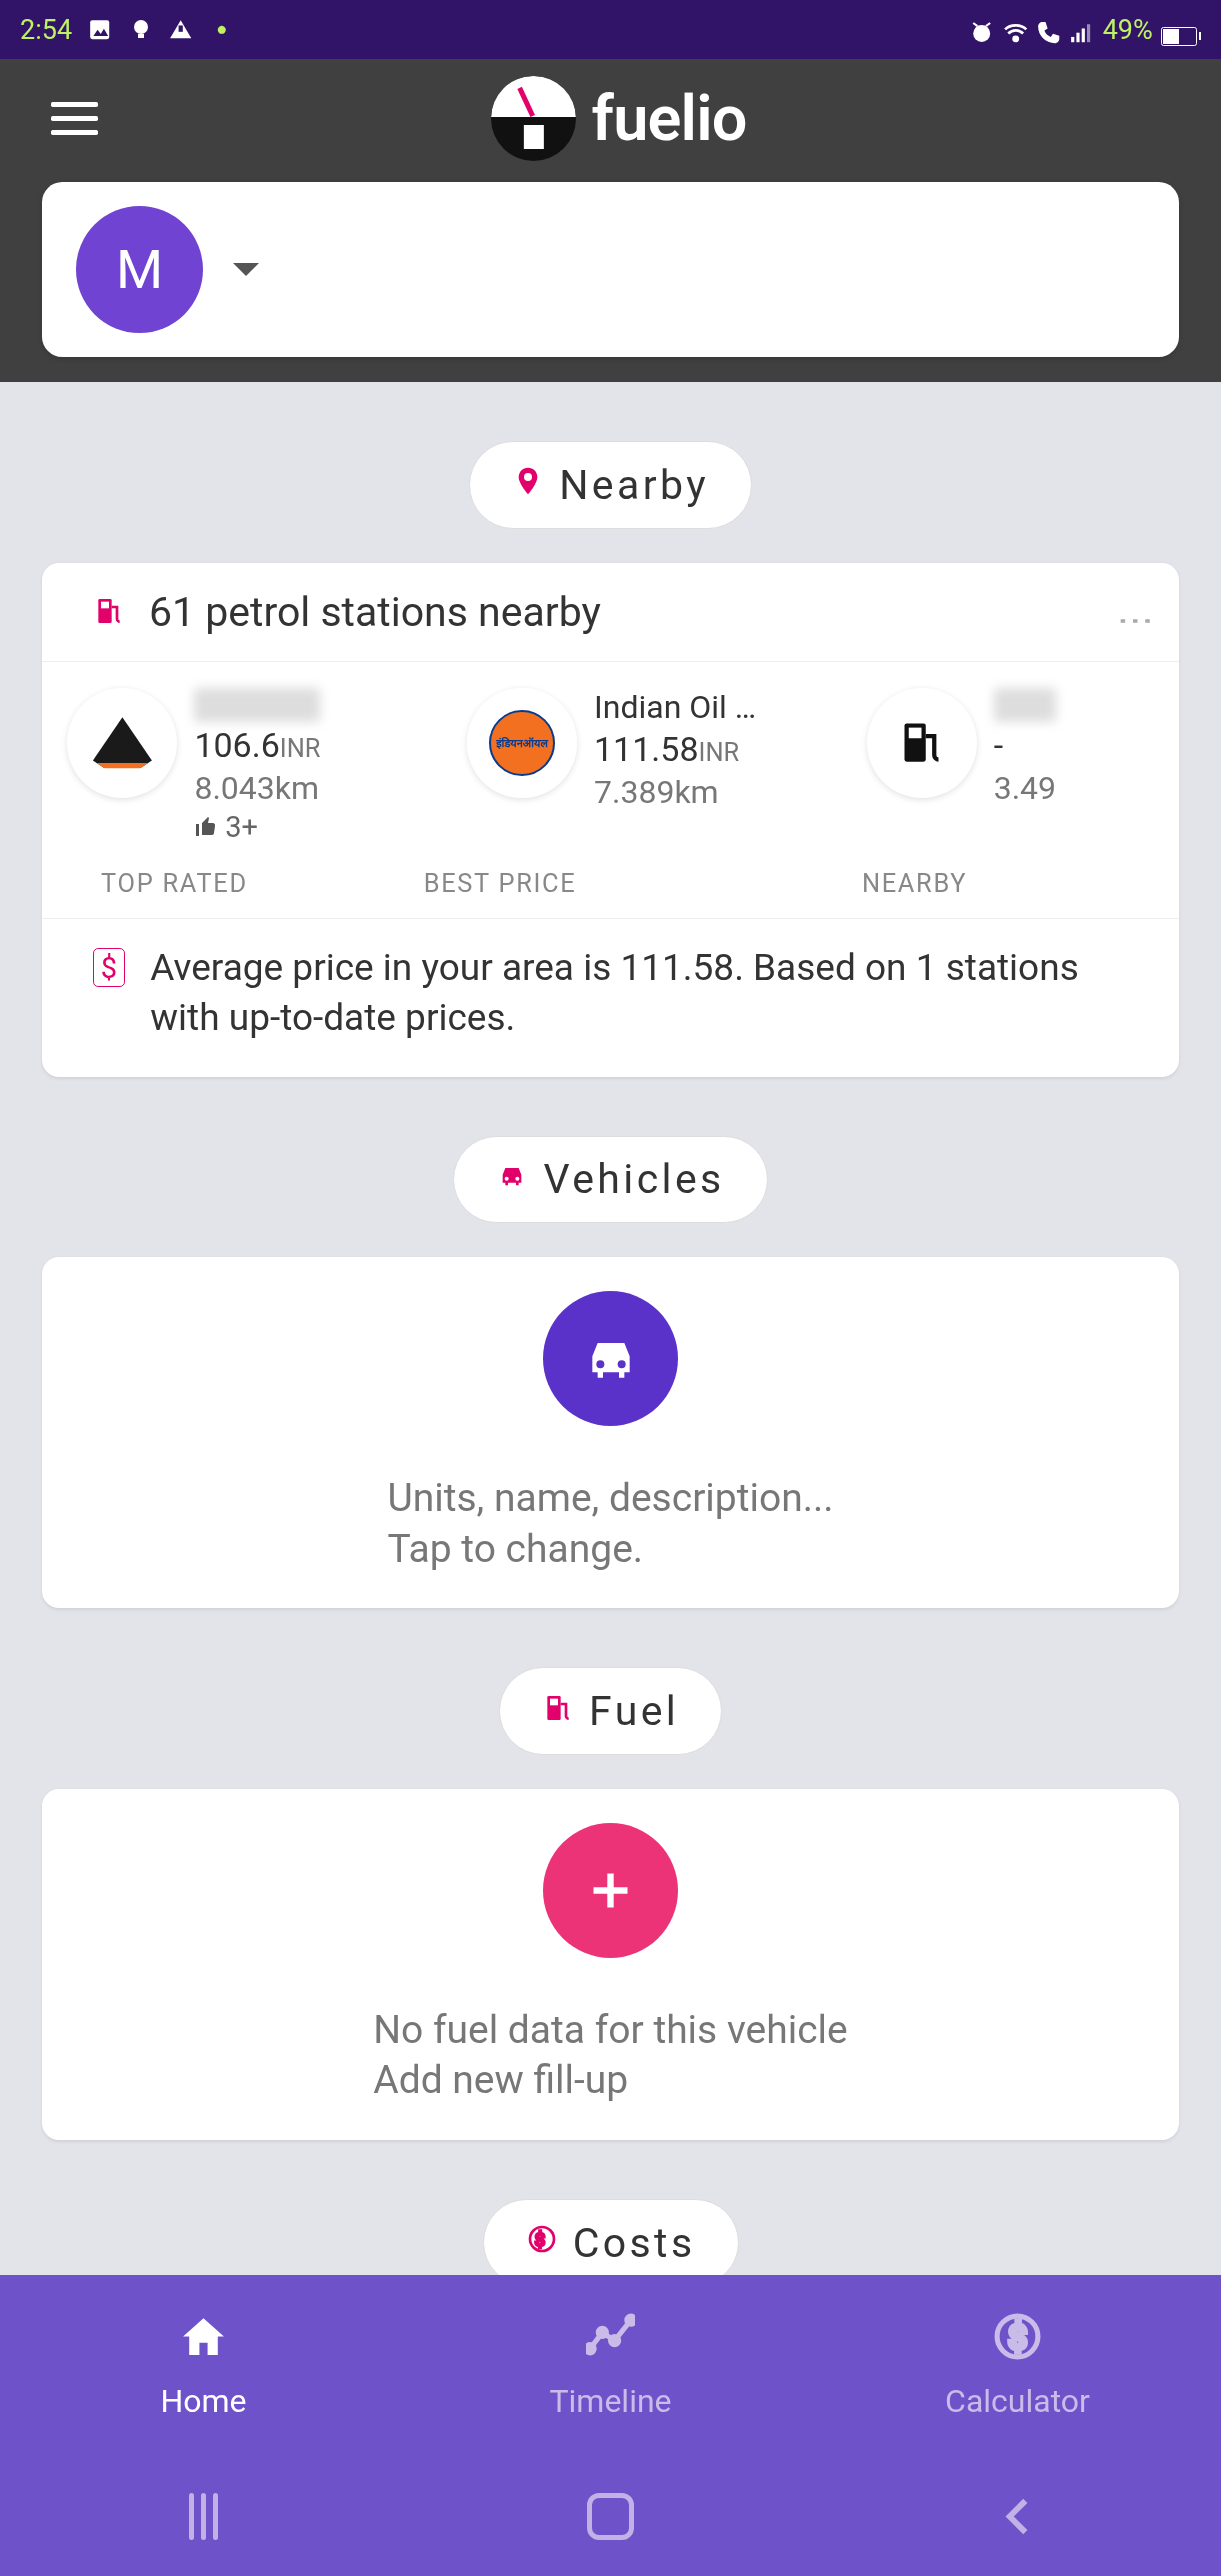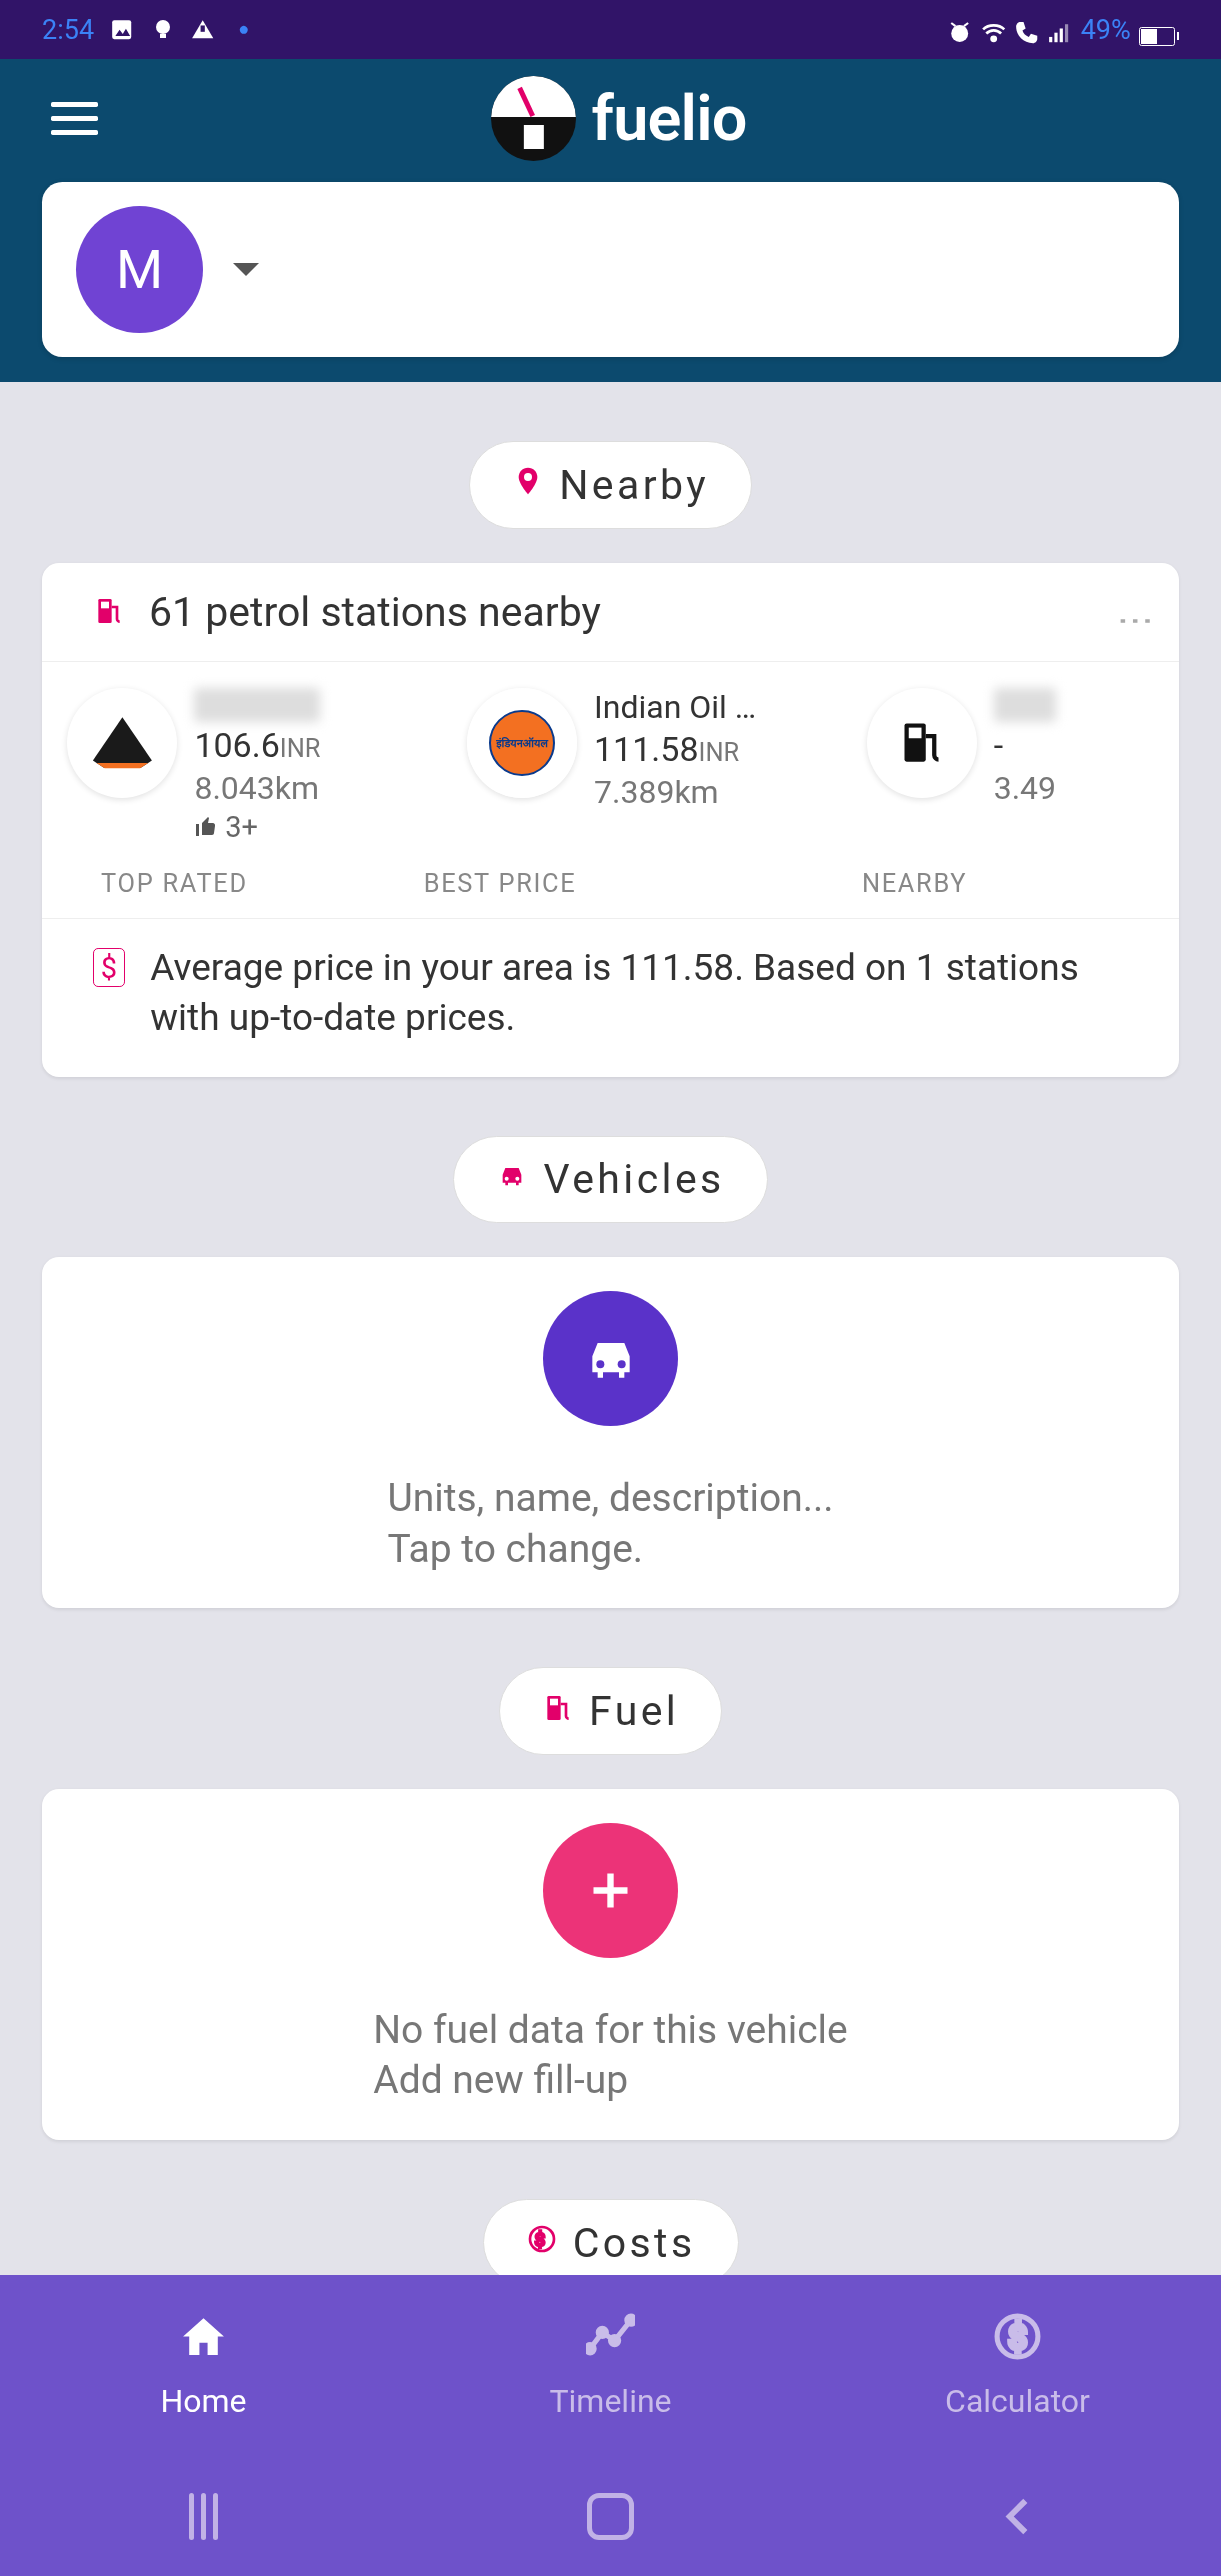--- a/index.html
+++ b/index.html
@@ -11,30 +11,30 @@
     position: relative;
     overflow: hidden;
   }
   
   .status-bar {
     height: 59px;
     background: #311468;
     display: flex;
     align-items: center;
     justify-content: space-between;
-    padding: 0 42px;
-    color: #3b82f6;
+    padding: 0 20px;
+    color: #bef264;
     font-size: 27px;
   }
   .status-left { display: flex; align-items: center; gap: 15.2px; }
   .status-right { display: flex; align-items: flex-end; gap: 8px; }
   .status-icon { width: 25.4px; height: 25.4px; display: inline-flex; align-items: center; justify-content: center; }
   
   .app-header {
-    background: #0c4a6e;
+    background: #404040;
     padding: 17px 0 25.4px 0;
   }
   .header-top {
     display: flex;
     align-items: center;
     padding: 0 34px 21px 51px;
   }
   .hamburger {
     width: 47px; height: 47px;
     display: flex; flex-direction: column; justify-content: center; gap: 8.5px;

